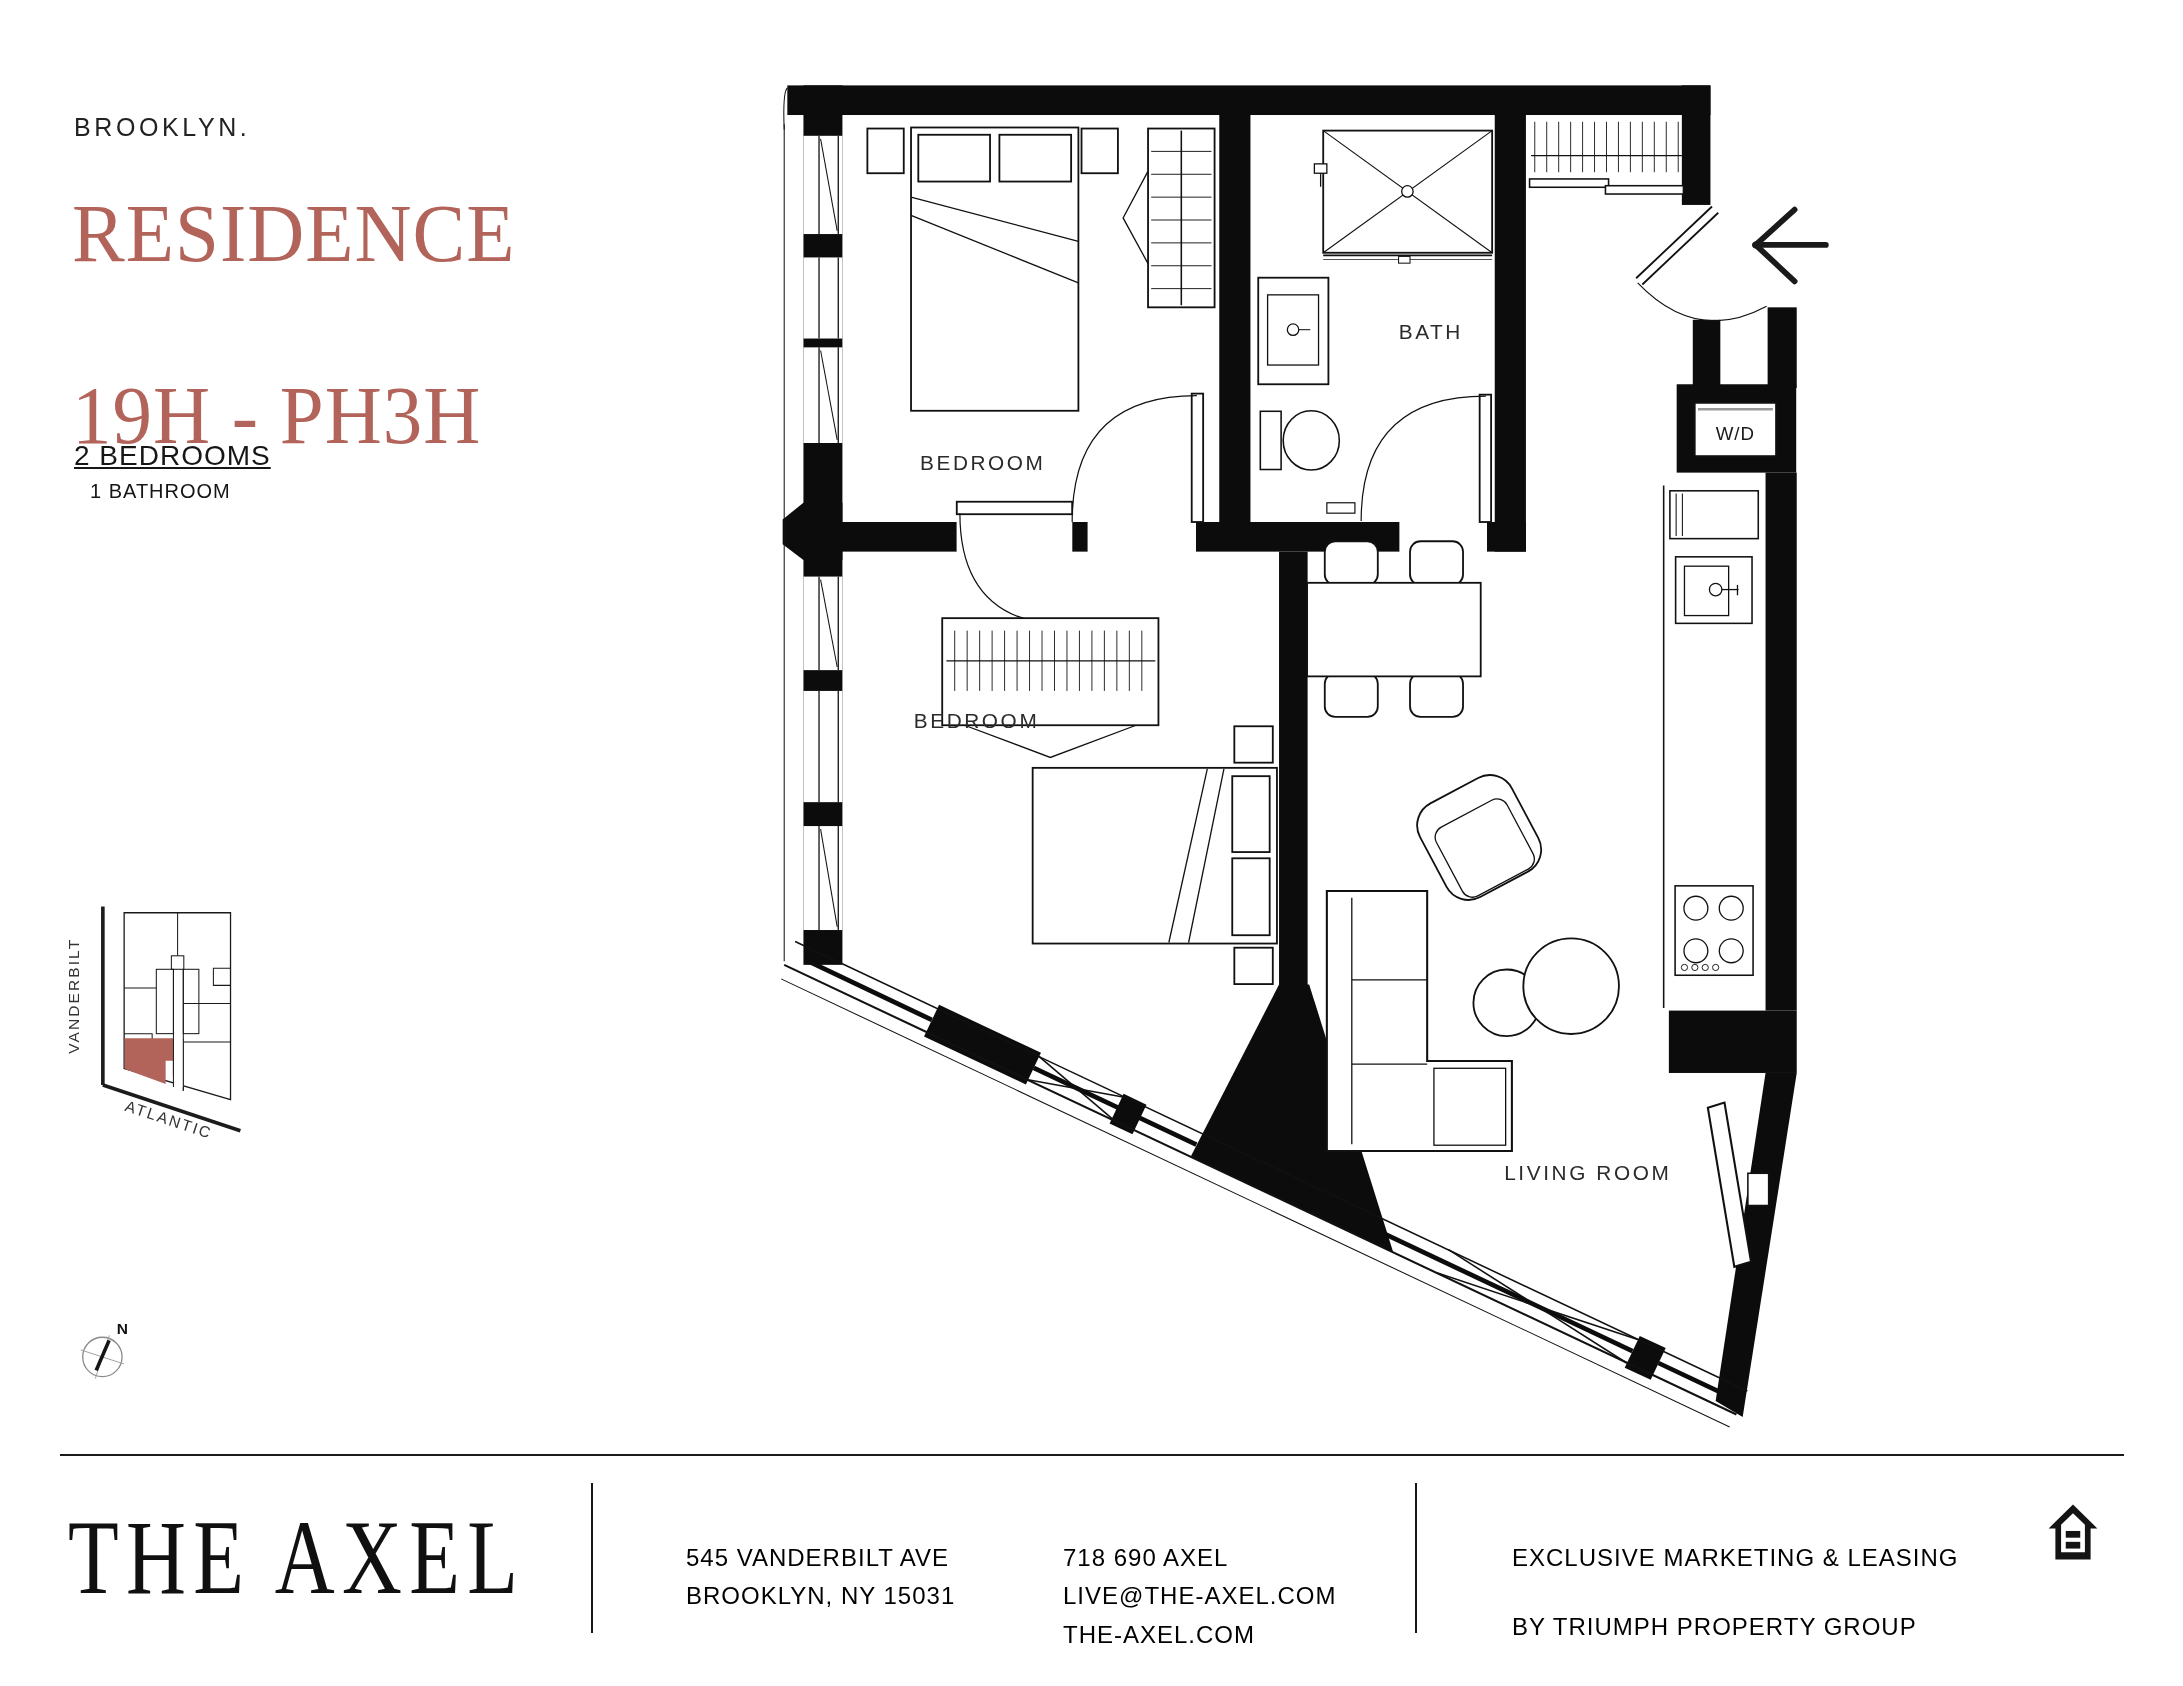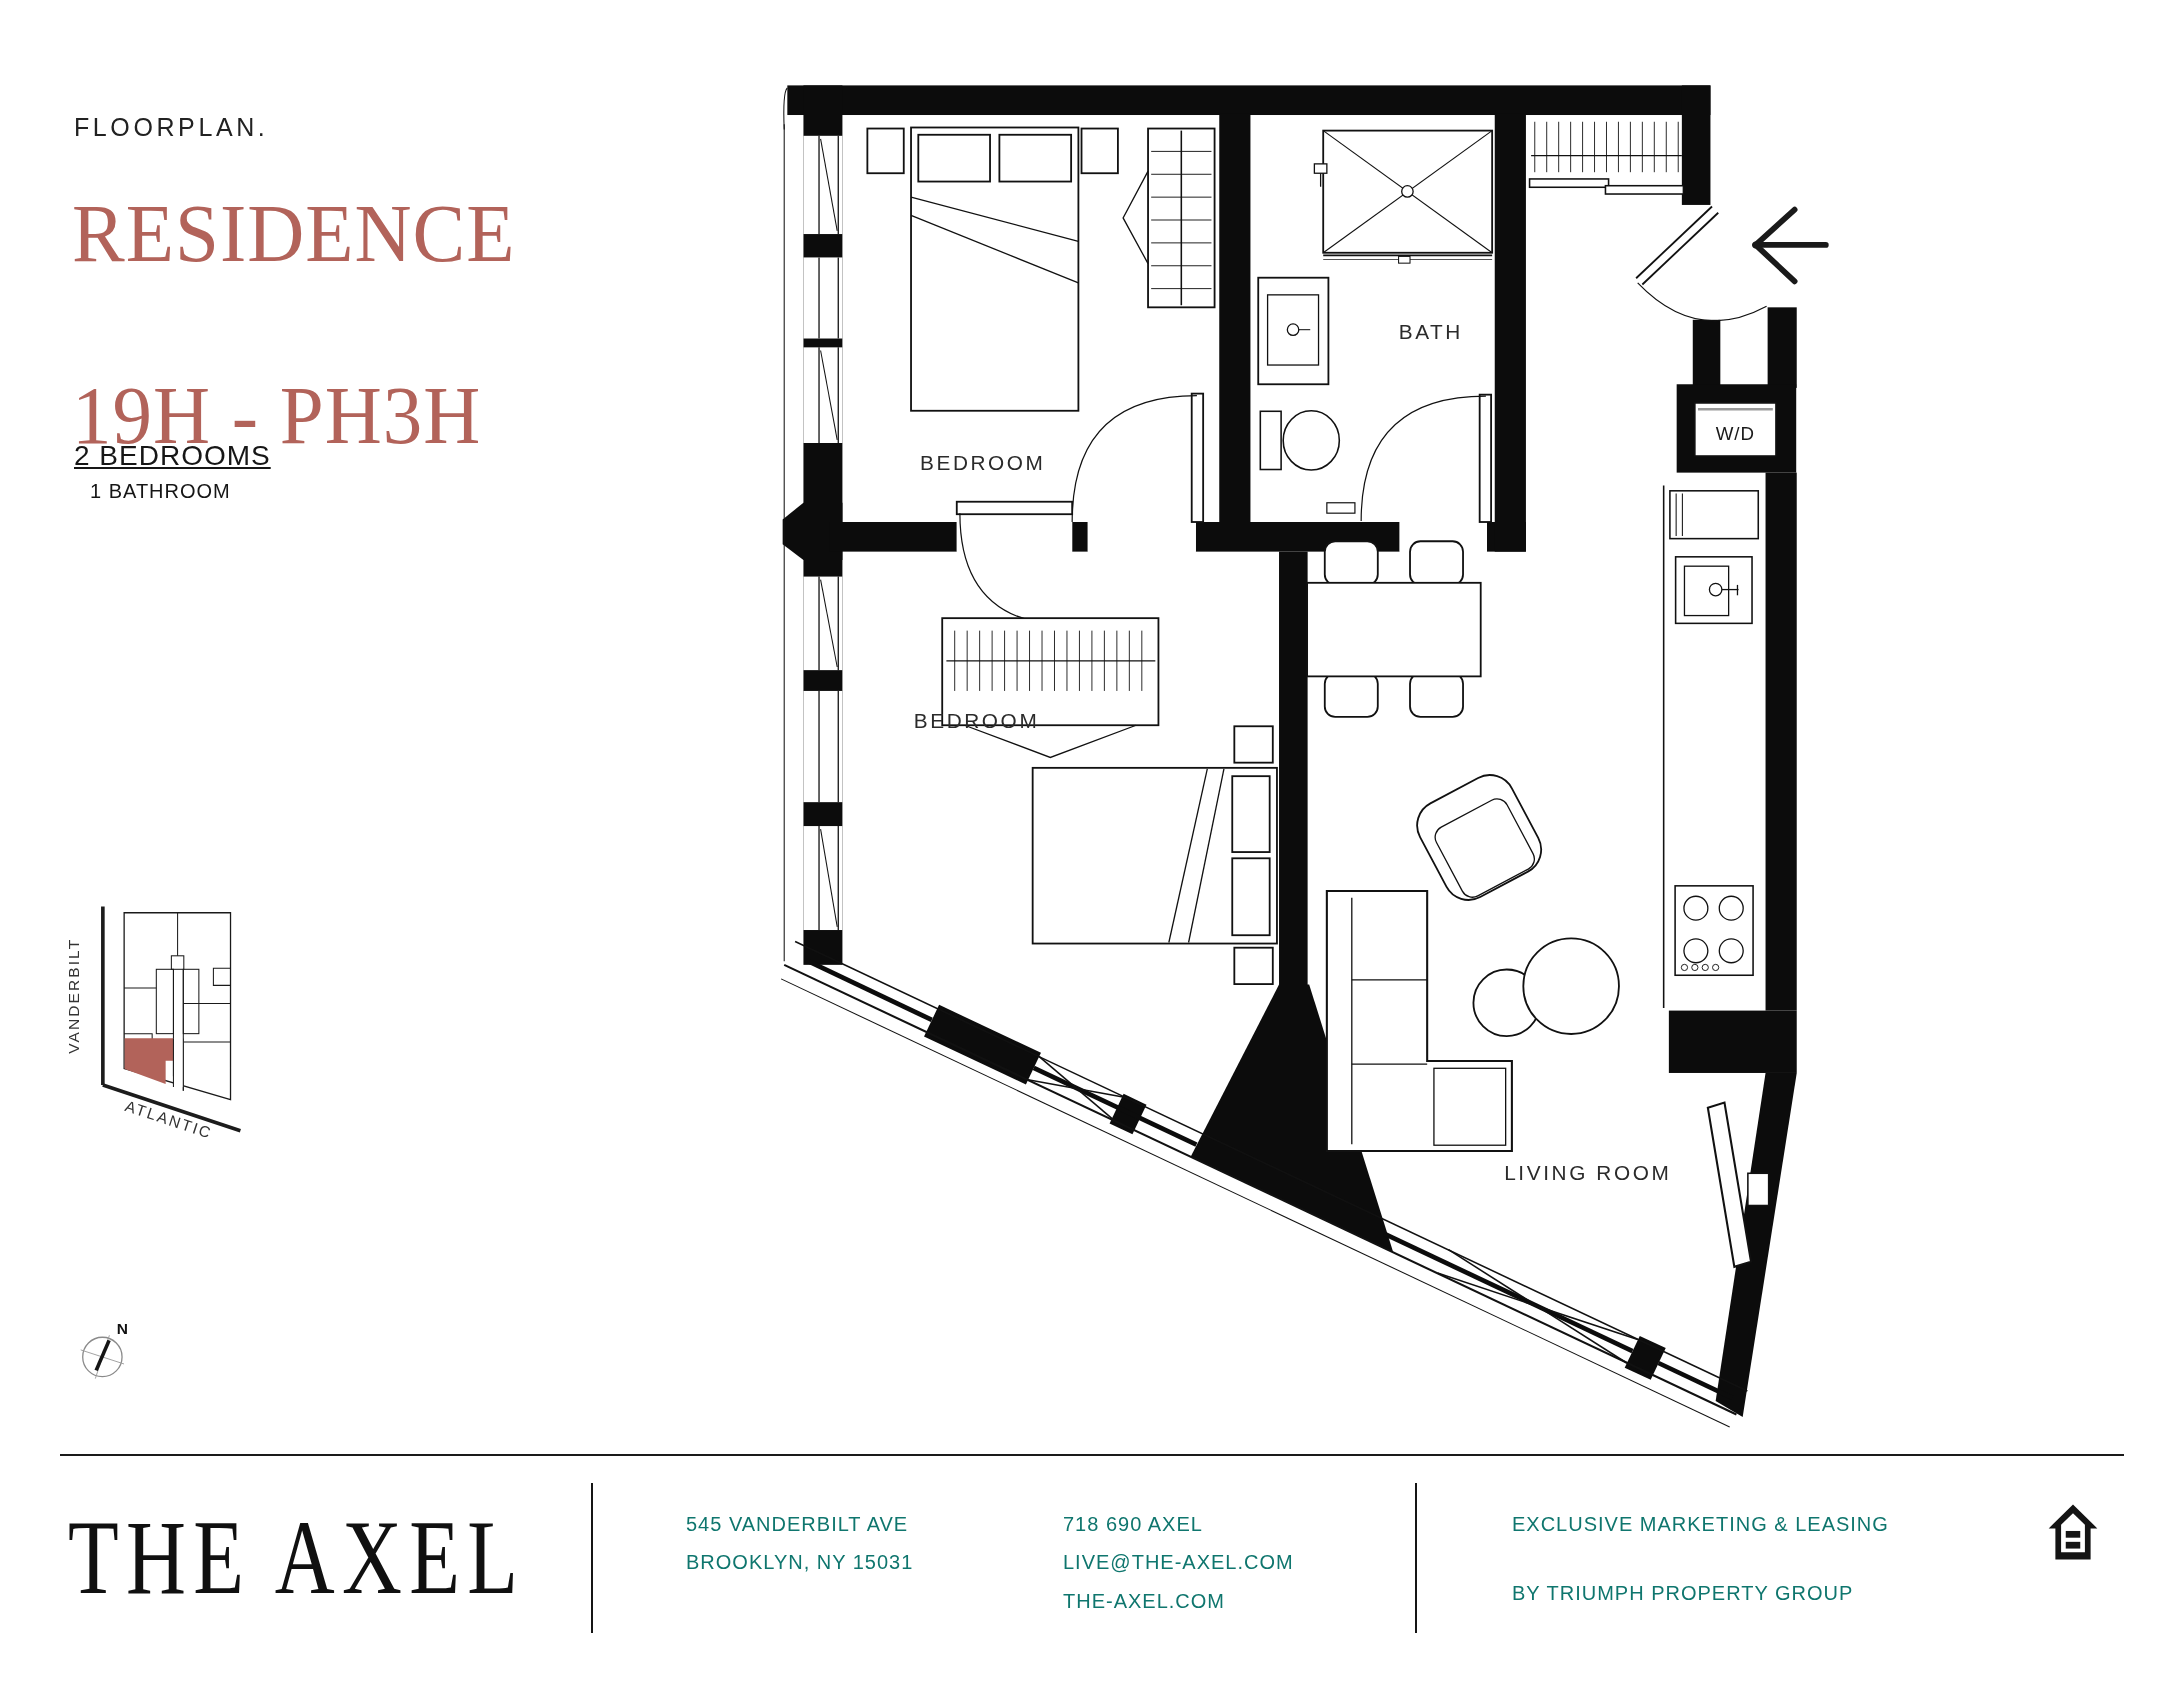--- a/index.html
+++ b/index.html
@@ -10,34 +10,34 @@
   .title{left:72px;top:187px;font-family:"Liberation Serif",serif;font-size:79px;
          line-height:87px;letter-spacing:1px;color:#b2635a;transform:scaleY(1.05);
          transform-origin:left top;white-space:pre-line;}
   .stat1{left:74px;top:440px;font-size:28px;letter-spacing:1px;color:#161616;text-decoration:underline;}
   .stat2{left:90px;top:480px;font-size:20px;letter-spacing:1px;color:#161616;}
   .hr{left:60px;top:1454px;width:2064px;height:2.1px;background:#1a1a1a;}
   .logo{left:68px;top:1505px;font-family:"Liberation Serif",serif;font-size:83px;
         letter-spacing:7.3px;color:#101010;line-height:1;transform:scaleY(1.28);
         transform-origin:left top;}
   .vdiv{width:1.6px;height:150px;background:#151515;top:1483px;}
-  .fcol{font-size:20px;letter-spacing:1px;color:#0f766e;line-height:1;}
+  .fcol{font-size:24px;letter-spacing:1px;color:#000000;line-height:1;margin-top:32px;}
   .bold{font-weight:normal;}
   svg text{font-family:"Liberation Sans",sans-serif;}
   .planlabel{font-size:40px;letter-spacing:5px;fill:#2b2b2b;}
   .wdlabel{font-size:36px;letter-spacing:2px;fill:#1a1a1a;}
   .maplabel{font-size:30px;letter-spacing:4px;fill:#333;}
   .north{font-size:30px;font-weight:bold;fill:#111;letter-spacing:0;}
 </style>
 </head>
 <body>
 
 <div class="page">
 
-  <div class="abs eyebrow">FLOORPLAN.</div>
+  <div class="abs eyebrow">BROOKLYN.</div>
   <div class="abs title"><span>RESIDENCE</span><br>
     <span>19H - PH3H</span></div>
   <div class="abs stat1">2 BEDROOMS</div>
   <div class="abs stat2">1 BATHROOM</div>
 
   <svg class="abs" style="left:728px;top:62px" width="1258" height="1393" viewBox="1400 120 2420 2680">
 
     <g fill="#0c0c0c" stroke="none">
 
       <rect x="1514" y="165" width="1776" height="57"></rect>

